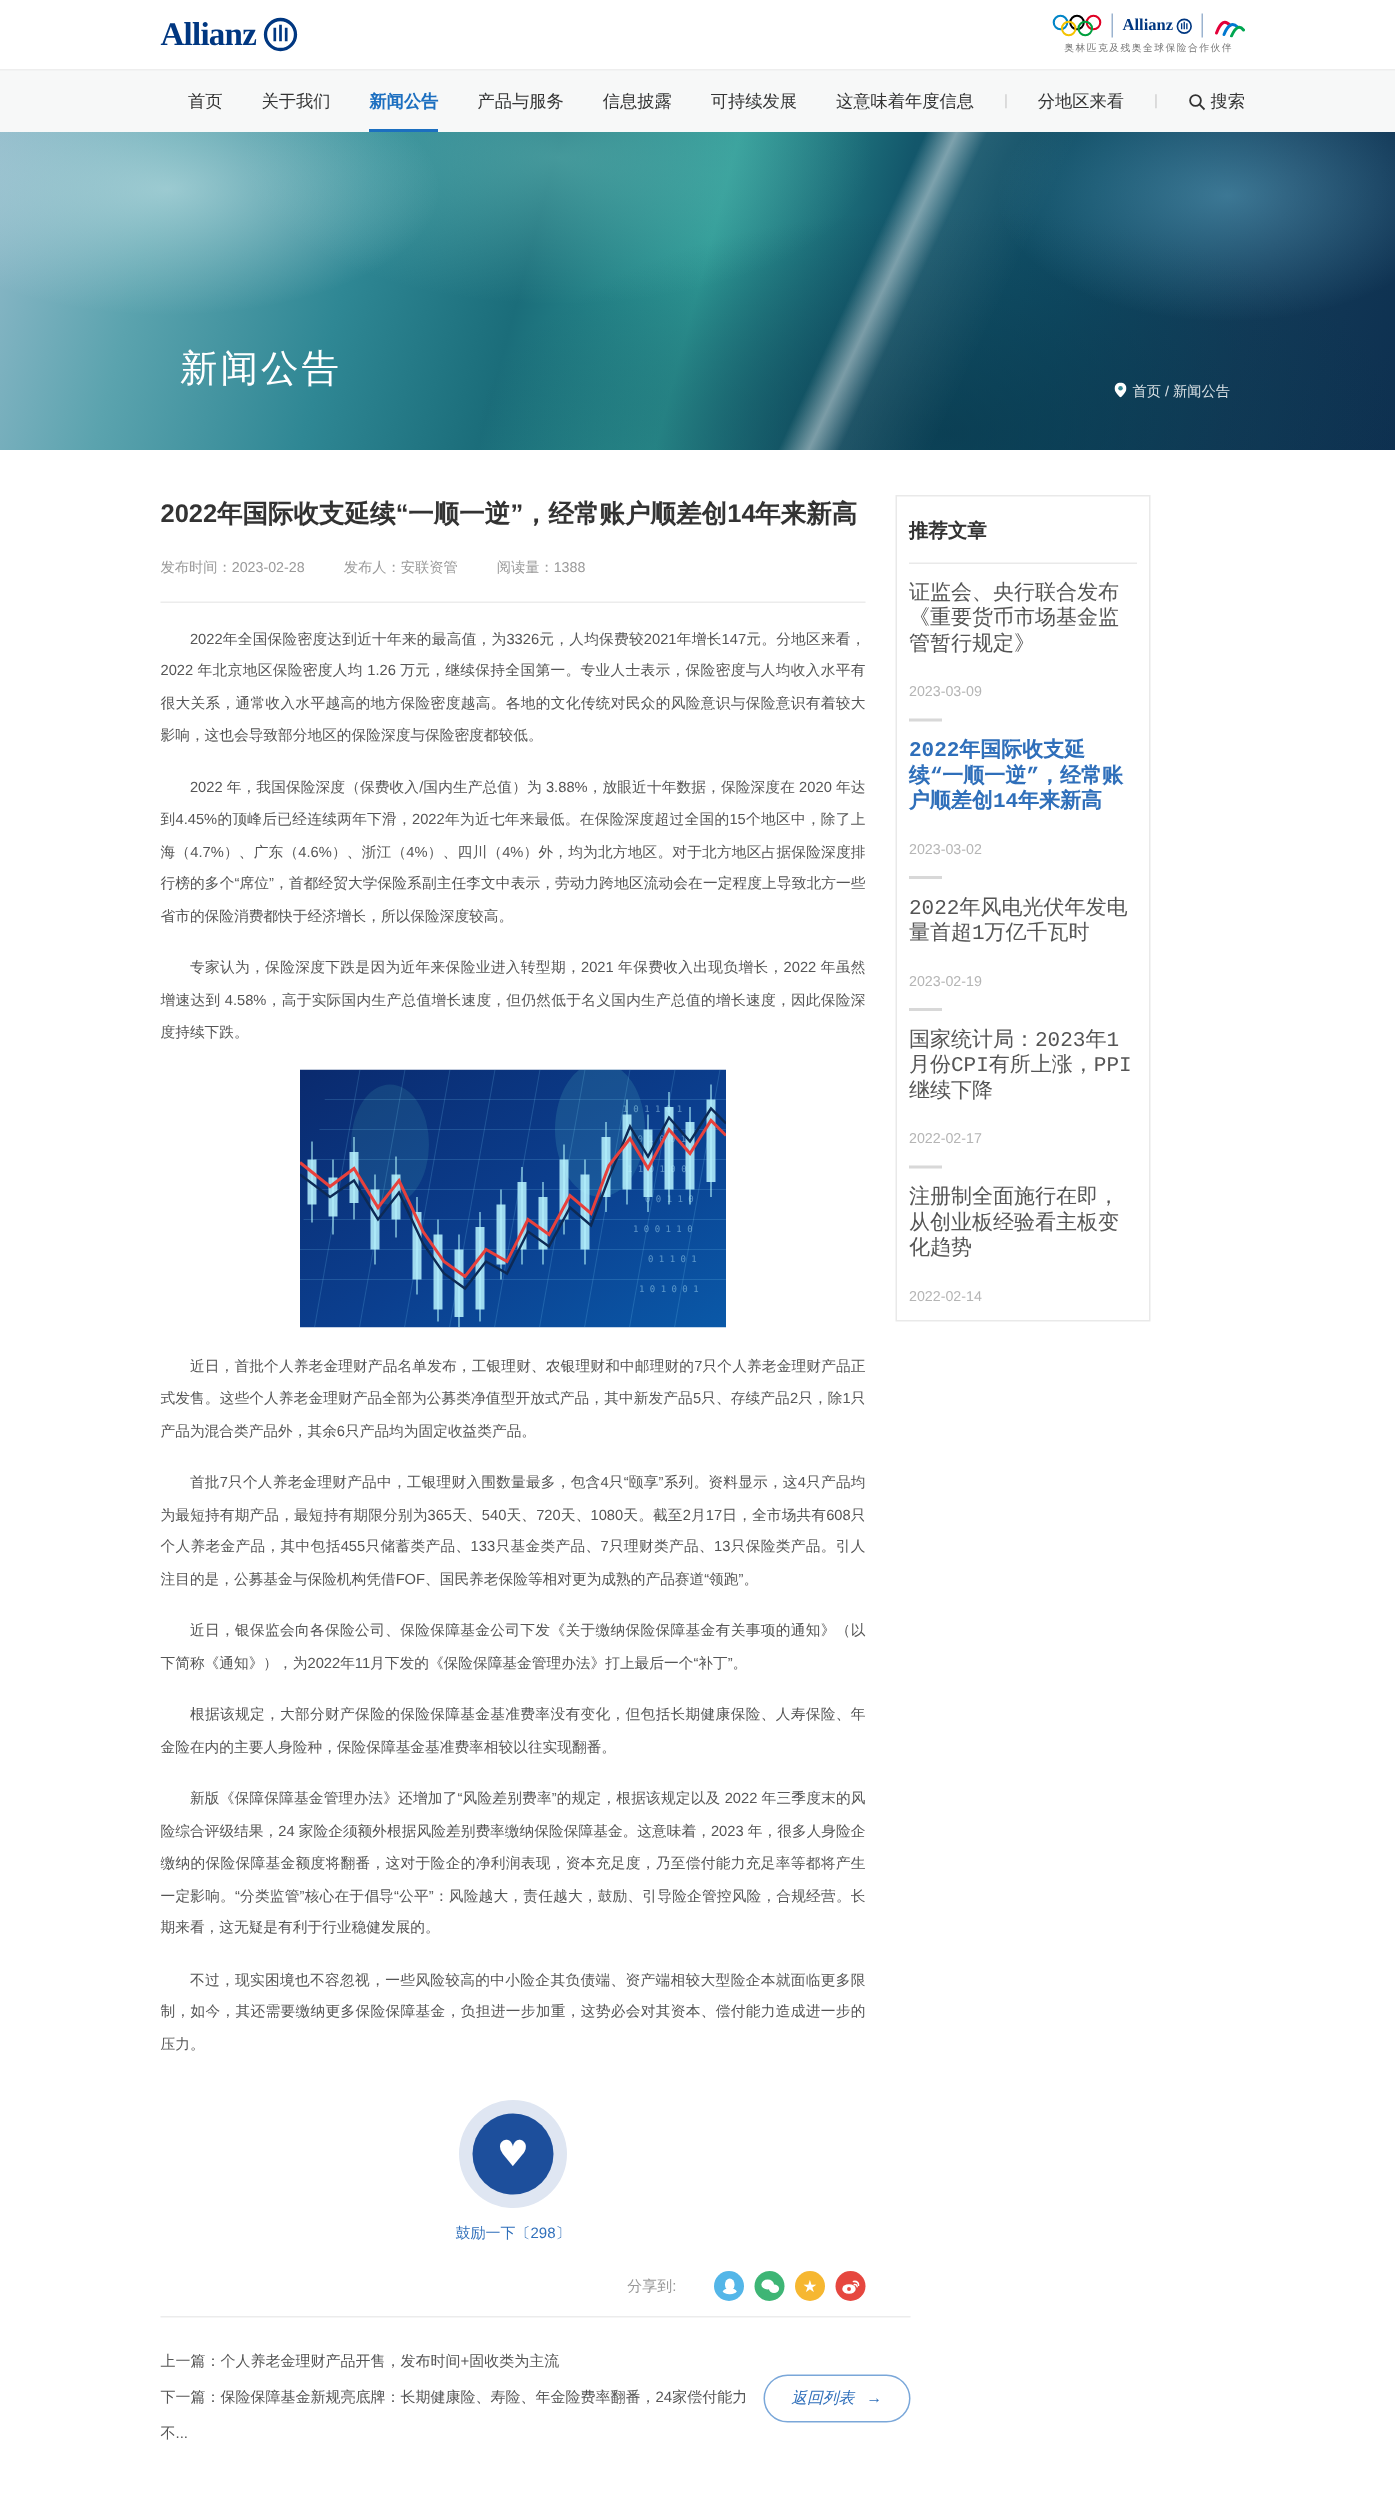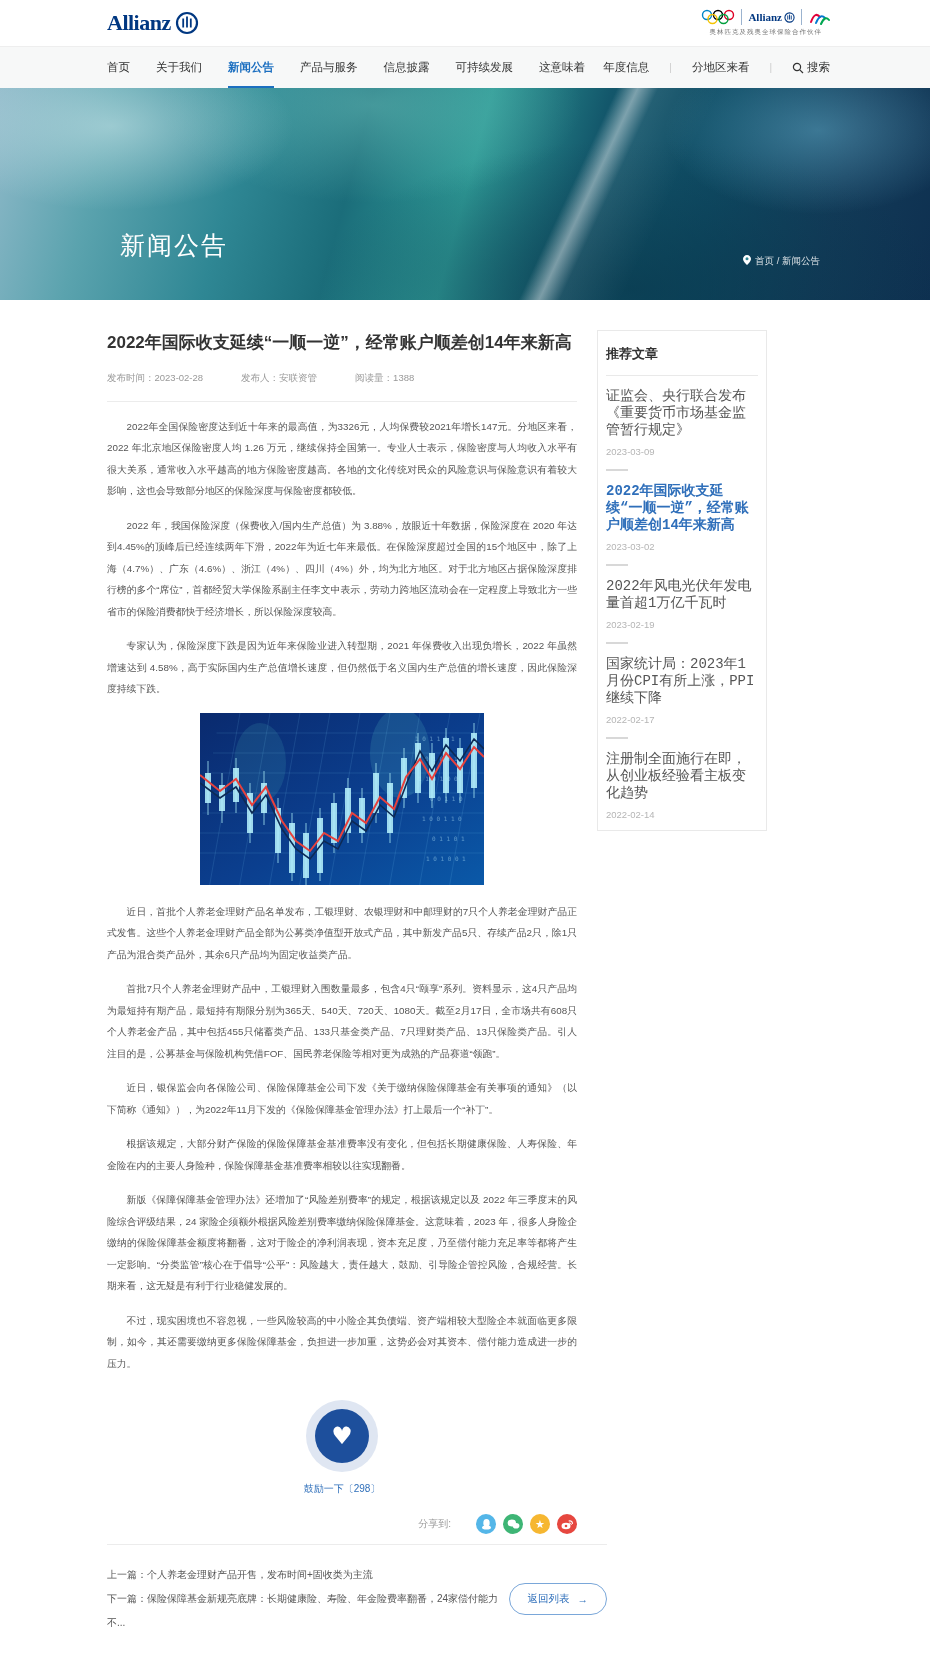--- a/index.html
+++ b/index.html
@@ -13,21 +13,21 @@
   .site-header { height:46px; background:#fff; display:flex; align-items:center; justify-content:space-between; padding:0 100px 0 107px; }
   .logo { display:flex; align-items:center; gap:4px; color:#003781; }
   .logo .logo-text { font-family:"Liberation Serif", serif; font-weight:bold; font-size:22px; letter-spacing:-0.5px; }
   .partner { text-align:center; }
   .partner-row { display:flex; align-items:center; gap:6px; justify-content:center; }
   .partner-sep { width:1px; height:16px; background:#9bb3cf; }
   .partner-brand { font-family:"Liberation Serif", serif; font-weight:bold; font-size:11px; color:#003781; display:flex; align-items:center; gap:2px; }
   .partner-tagline { font-size:6.5px; color:#777; margin-top:3px; letter-spacing:1px; }
 
   
-  .main-nav { height:42px; background:#f7f8f8; border-top:1px solid #eee; display:flex; align-items:stretch; justify-content:space-between; padding:0 100px 0 107px; }
+  .main-nav { height:42px; background:#f7f8f8; border-top:1px solid #eee; display:flex; align-items:stretch; justify-content:flex-end; padding:0 100px 0 107px; }
   .nav-items { display:flex; align-items:stretch; gap:26px; }
   .nav-item { display:flex; align-items:center; font-size:11.5px; color:#333; cursor:pointer; position:relative; }
   .nav-item.active { color:#1c6fc0; font-weight:bold; }
   .nav-item.active::after { content:""; position:absolute; left:0; right:0; bottom:0; height:2px; background:#1c6fc0; }
   .nav-utility { display:flex; align-items:center; gap:20px; font-size:11.5px; color:#333; }
   .nav-utility .sep { color:#ccc; font-size:10px; }
   .nav-search { display:flex; align-items:center; gap:3px; cursor:pointer; }
 
   
   .hero { height:212px; position:relative; overflow:hidden;
@@ -41,21 +41,21 @@
   .hero::before { content:""; position:absolute; inset:0;
     background:linear-gradient(115deg, transparent 60%, rgba(255,255,255,.45) 62%, rgba(255,255,255,.08) 64%, transparent 70%); }
   .hero-title { position:absolute; left:120px; bottom:38px; color:#fff; font-size:25px; font-weight:normal; letter-spacing:2px; }
   .breadcrumb { position:absolute; right:110px; bottom:32px; color:rgba(255,255,255,.85); font-size:9.5px; display:flex; align-items:flex-start; gap:4px; }
 
   
   .main-wrap { background:#fff; padding:30px 0 40px; }
   .container { width:660px; margin-left:107px; display:flex; gap:20px; }
   .article-col { width:470px; flex:0 0 470px; }
   .article-title { font-size:17px; color:#333; font-weight:bold; line-height:1.5; }
-  .article-meta { margin-top:16px; font-size:9.5px; color:#999; display:flex; gap:38px; }
+  .article-meta { margin-top:16px; font-size:9.5px; color:#999; display:flex; gap:26px; }
   .article-hr { border:none; border-top:1px solid #ececec; margin:16px 0 14px; }
   .article-body p { font-size:9.8px; line-height:21.5px; color:#555; text-indent:2em; margin-bottom:13px; text-align:justify; }
   .article-figure { width:284px; height:172px; margin:6px auto 16px; display:block; }
 
   
   .like-block { text-align:center; margin:26px 0 10px; }
   .like-outer { width:72px; height:72px; border-radius:50%; background:#dfe6f2; margin:0 auto; display:flex; align-items:center; justify-content:center; cursor:pointer; }
   .like-inner { width:54px; height:54px; border-radius:50%; background:#1d4f9c; display:flex; align-items:center; justify-content:center; }
   .like-heart { color:#fff; font-size:24px; line-height:1; font-family:"DejaVu Sans", sans-serif; }
   .like-label { margin-top:10px; font-size:10px; color:#2f6fba; }
@@ -65,29 +65,29 @@
   .share-label { font-size:10px; color:#999; margin-right:18px; }
   .share-btn { width:20px; height:20px; border-radius:50%; display:flex; align-items:center; justify-content:center; cursor:pointer; color:#fff; font-size:11px; }
   .share-qq { background:#54b6e8; } .share-wechat { background:#3eb575; }
   .share-qzone { background:#f6b731; } .share-weibo { background:#e6473f; }
   .share-star { font-family:"DejaVu Sans", sans-serif; font-size:11px; line-height:1; }
 
   .prevnext-hr { border:none; border-top:1px solid #ececec; margin:10px 0 18px; width:500px; }
   .prevnext { width:500px; display:flex; justify-content:space-between; align-items:center; }
   .prevnext-links { font-size:10px; color:#555; line-height:24px; }
   .prevnext-links div { cursor:pointer; }
-  .back-btn { border:1px solid #7aa7d9; color:#2f6fba; background:#fff; border-radius:16px; padding:8px 18px; font-size:10.5px; display:flex; align-items:center; gap:8px; cursor:pointer; white-space:nowrap; }
+  .back-btn { border:1px solid #7aa7d9; color:#2f6fba; background:#fff; border-radius:16px; padding:8px 18px; font-size:10.5px; display:flex; align-items:center; gap:8px; cursor:pointer; white-space:nowrap;font-style:italic; }
 
   
   .sidebar { flex:1; border:1px solid #e9e9e9; padding:14px 8px 10px; align-self:flex-start; }
   .sidebar-title { font-size:13px; color:#333; font-weight:bold; padding-bottom:12px; border-bottom:1px solid #e9e9e9; }
   .rec-item { padding-top:12px; cursor:pointer; }
   .rec-item-title { font-size:14px; color:#555; line-height:17px;font-family:Liberation Mono, monospace; }
   .rec-item.active .rec-item-title { color:#2f6fba; font-weight:bold; }
-  .rec-item-date { font-size:9.5px; color:#b5b5b5; margin-top:7px; }
+  .rec-item-date { font-size:9.5px; color:#b5b5b5; margin-top:17px; }
   .rec-divider { width:22px; height:2px; background:#d8d8d8; margin-top:12px; }
 
   svg { display:block; }
 </style>
 </head>
 <body>
 
 <header class="site-header">
   <div class="logo">
     <span class="logo-text">Allianz</span>

